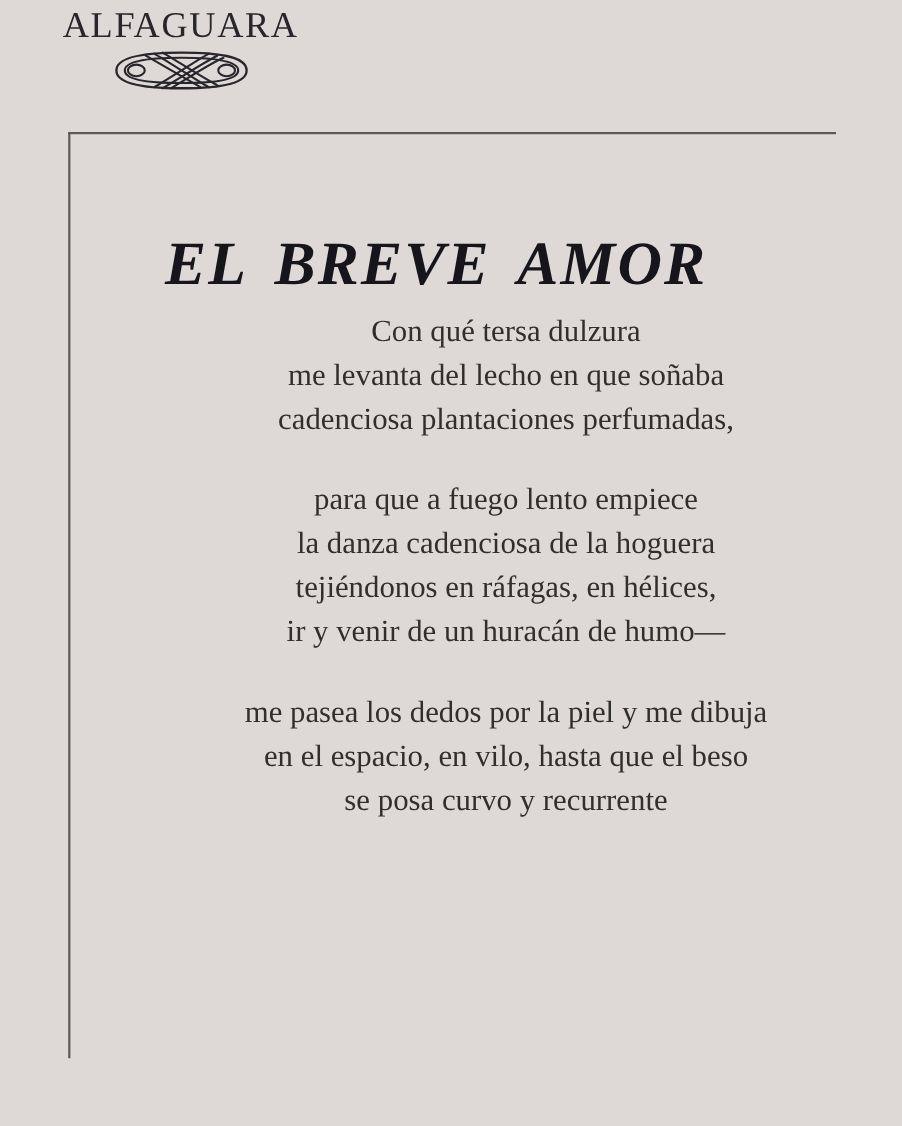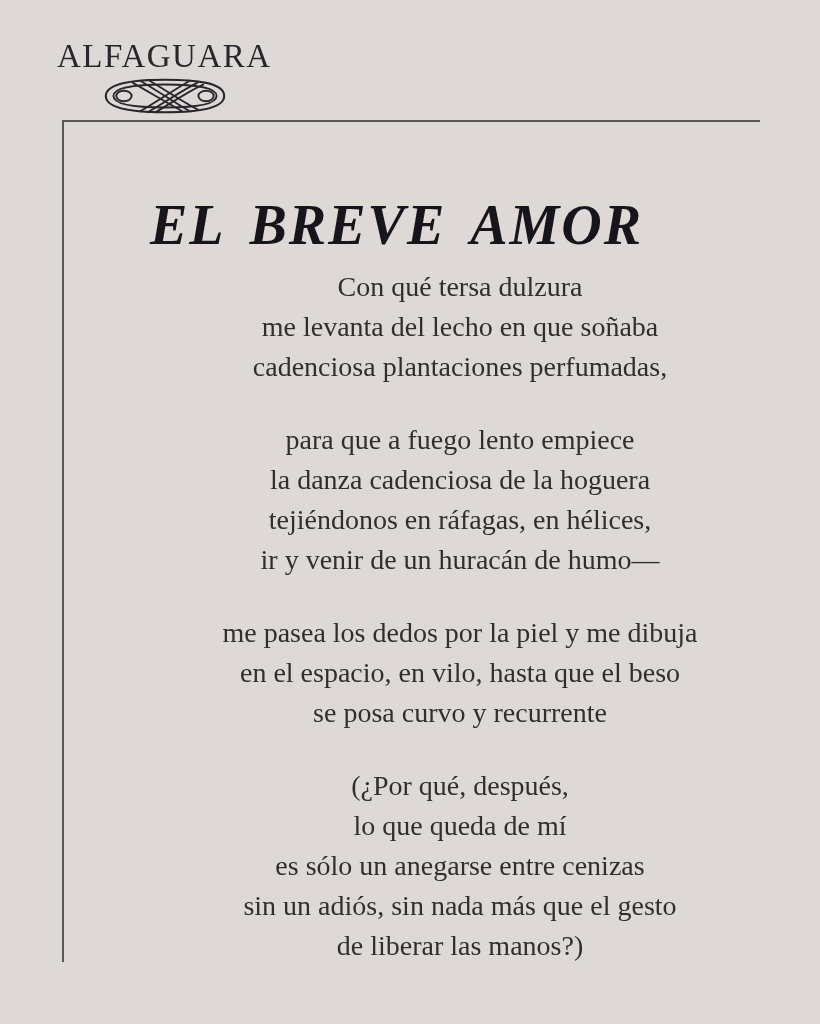--- a/index.html
+++ b/index.html
@@ -5,21 +5,21 @@
   html, body { margin: 0; padding: 0; }
   body {
     width: 820px; height: 1024px;
     background: #ded9d6;
     font-family: "Liberation Serif", serif;
     position: relative;
     overflow: hidden;
   }
   .logo {
     position: absolute;
-    left: 57px; top: 40px;
+    left: 57px; top: 8px;
     color: #28262c;
   }
   .wordmark {
     font-size: 33px;
     letter-spacing: 1.5px;
     color: #28262c;
     line-height: 1;
   }
   .flourish {
     margin-top: 2px;
@@ -40,21 +40,21 @@
     left: 150px; top: 196px;
     width: 620px;
   }
   .poem-title {
     font-style: italic;
     font-size: 56px;
     line-height: 56px;
     letter-spacing: 2px;
     word-spacing: 10px;
     color: #16151b;
-    margin: 1px 0 14px 0;
+    margin: 16px 0 14px 0;
     white-space: nowrap;
   }
   .poem-body { color: #312f2e; }
   .stanza { margin: 0 0 33px 0; text-align: center; }
   .poem-line {
     font-size: 28px;
     line-height: 40px;
     white-space: nowrap;
   }
 </style>
@@ -92,21 +92,14 @@
       <div class="poem-line">para que a fuego lento empiece</div>
       <div class="poem-line">la danza cadenciosa de la hoguera</div>
       <div class="poem-line">tejiéndonos en ráfagas, en hélices,</div>
       <div class="poem-line">ir y venir de un huracán de humo—</div>
     </div>
     <div class="stanza">
       <div class="poem-line">me pasea los dedos por la piel y me dibuja</div>
       <div class="poem-line">en el espacio, en vilo, hasta que el beso</div>
       <div class="poem-line">se posa curvo y recurrente</div>
     </div>
-    <div class="stanza">
-      <div class="poem-line">(¿Por qué, después,</div>
-      <div class="poem-line">lo que queda de mí</div>
-      <div class="poem-line">es sólo un anegarse entre cenizas</div>
-      <div class="poem-line">sin un adiós, sin nada más que el gesto</div>
-      <div class="poem-line">de liberar las manos?)</div>
-    </div>
   </div>
 </div>
 
 </body></html>

